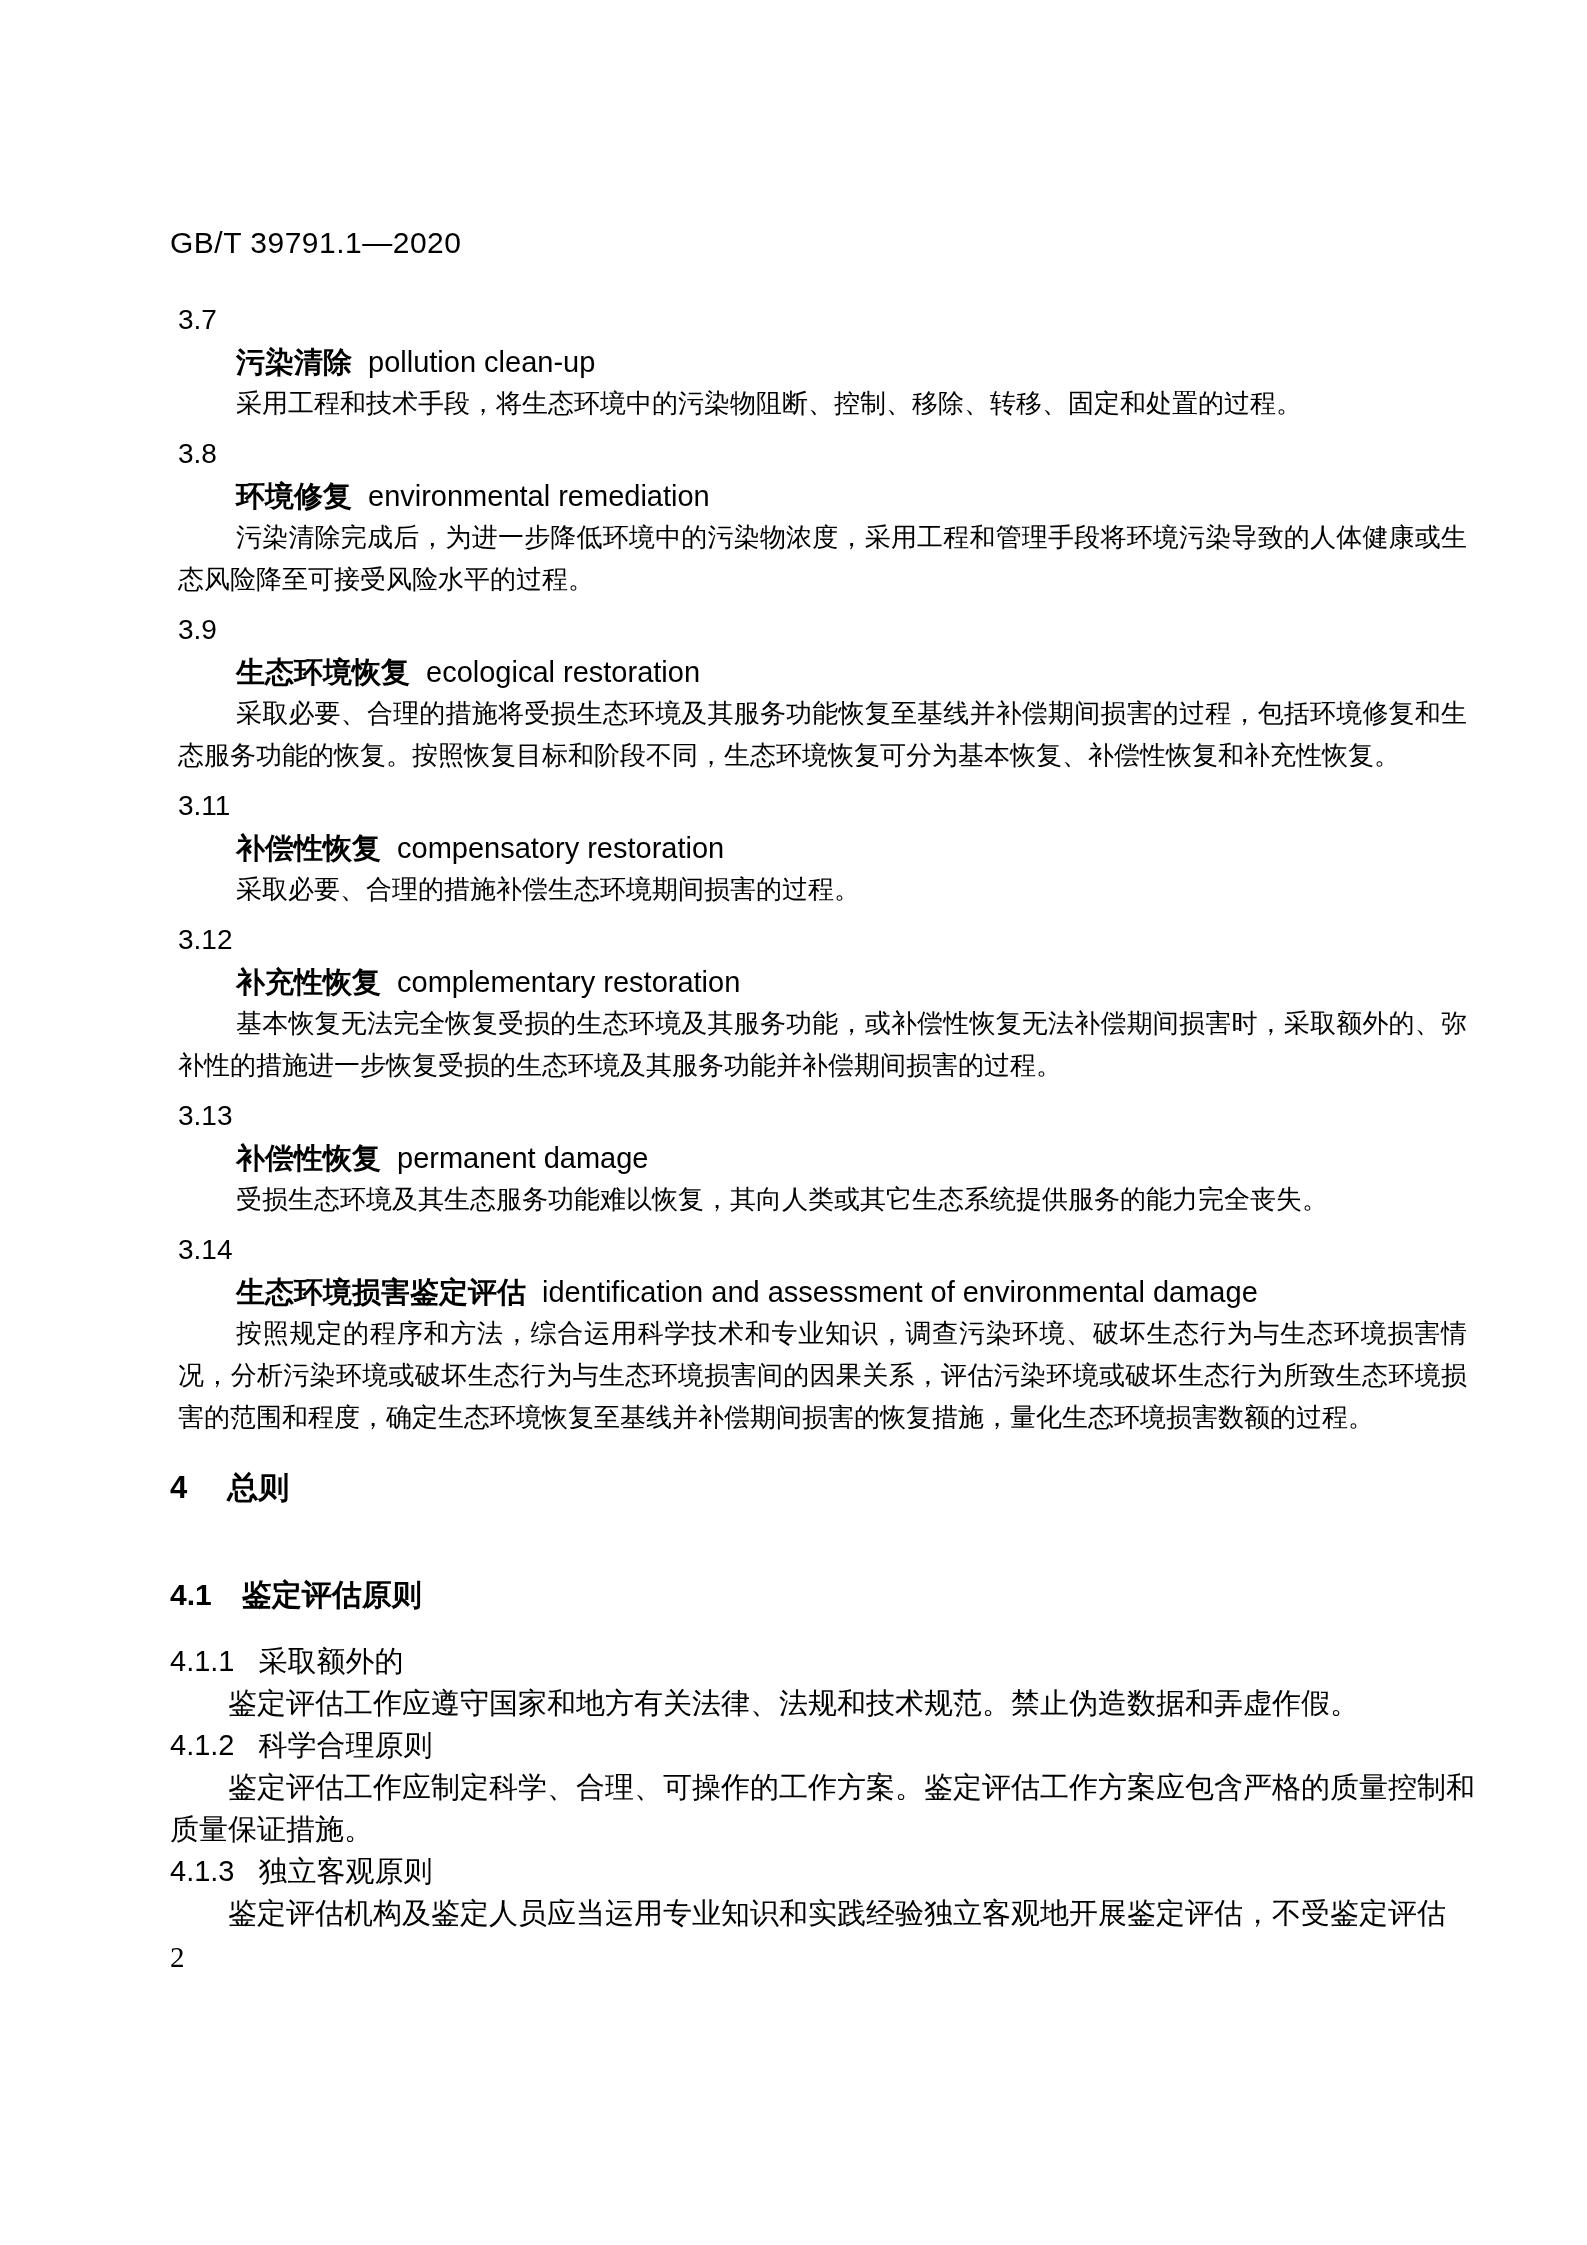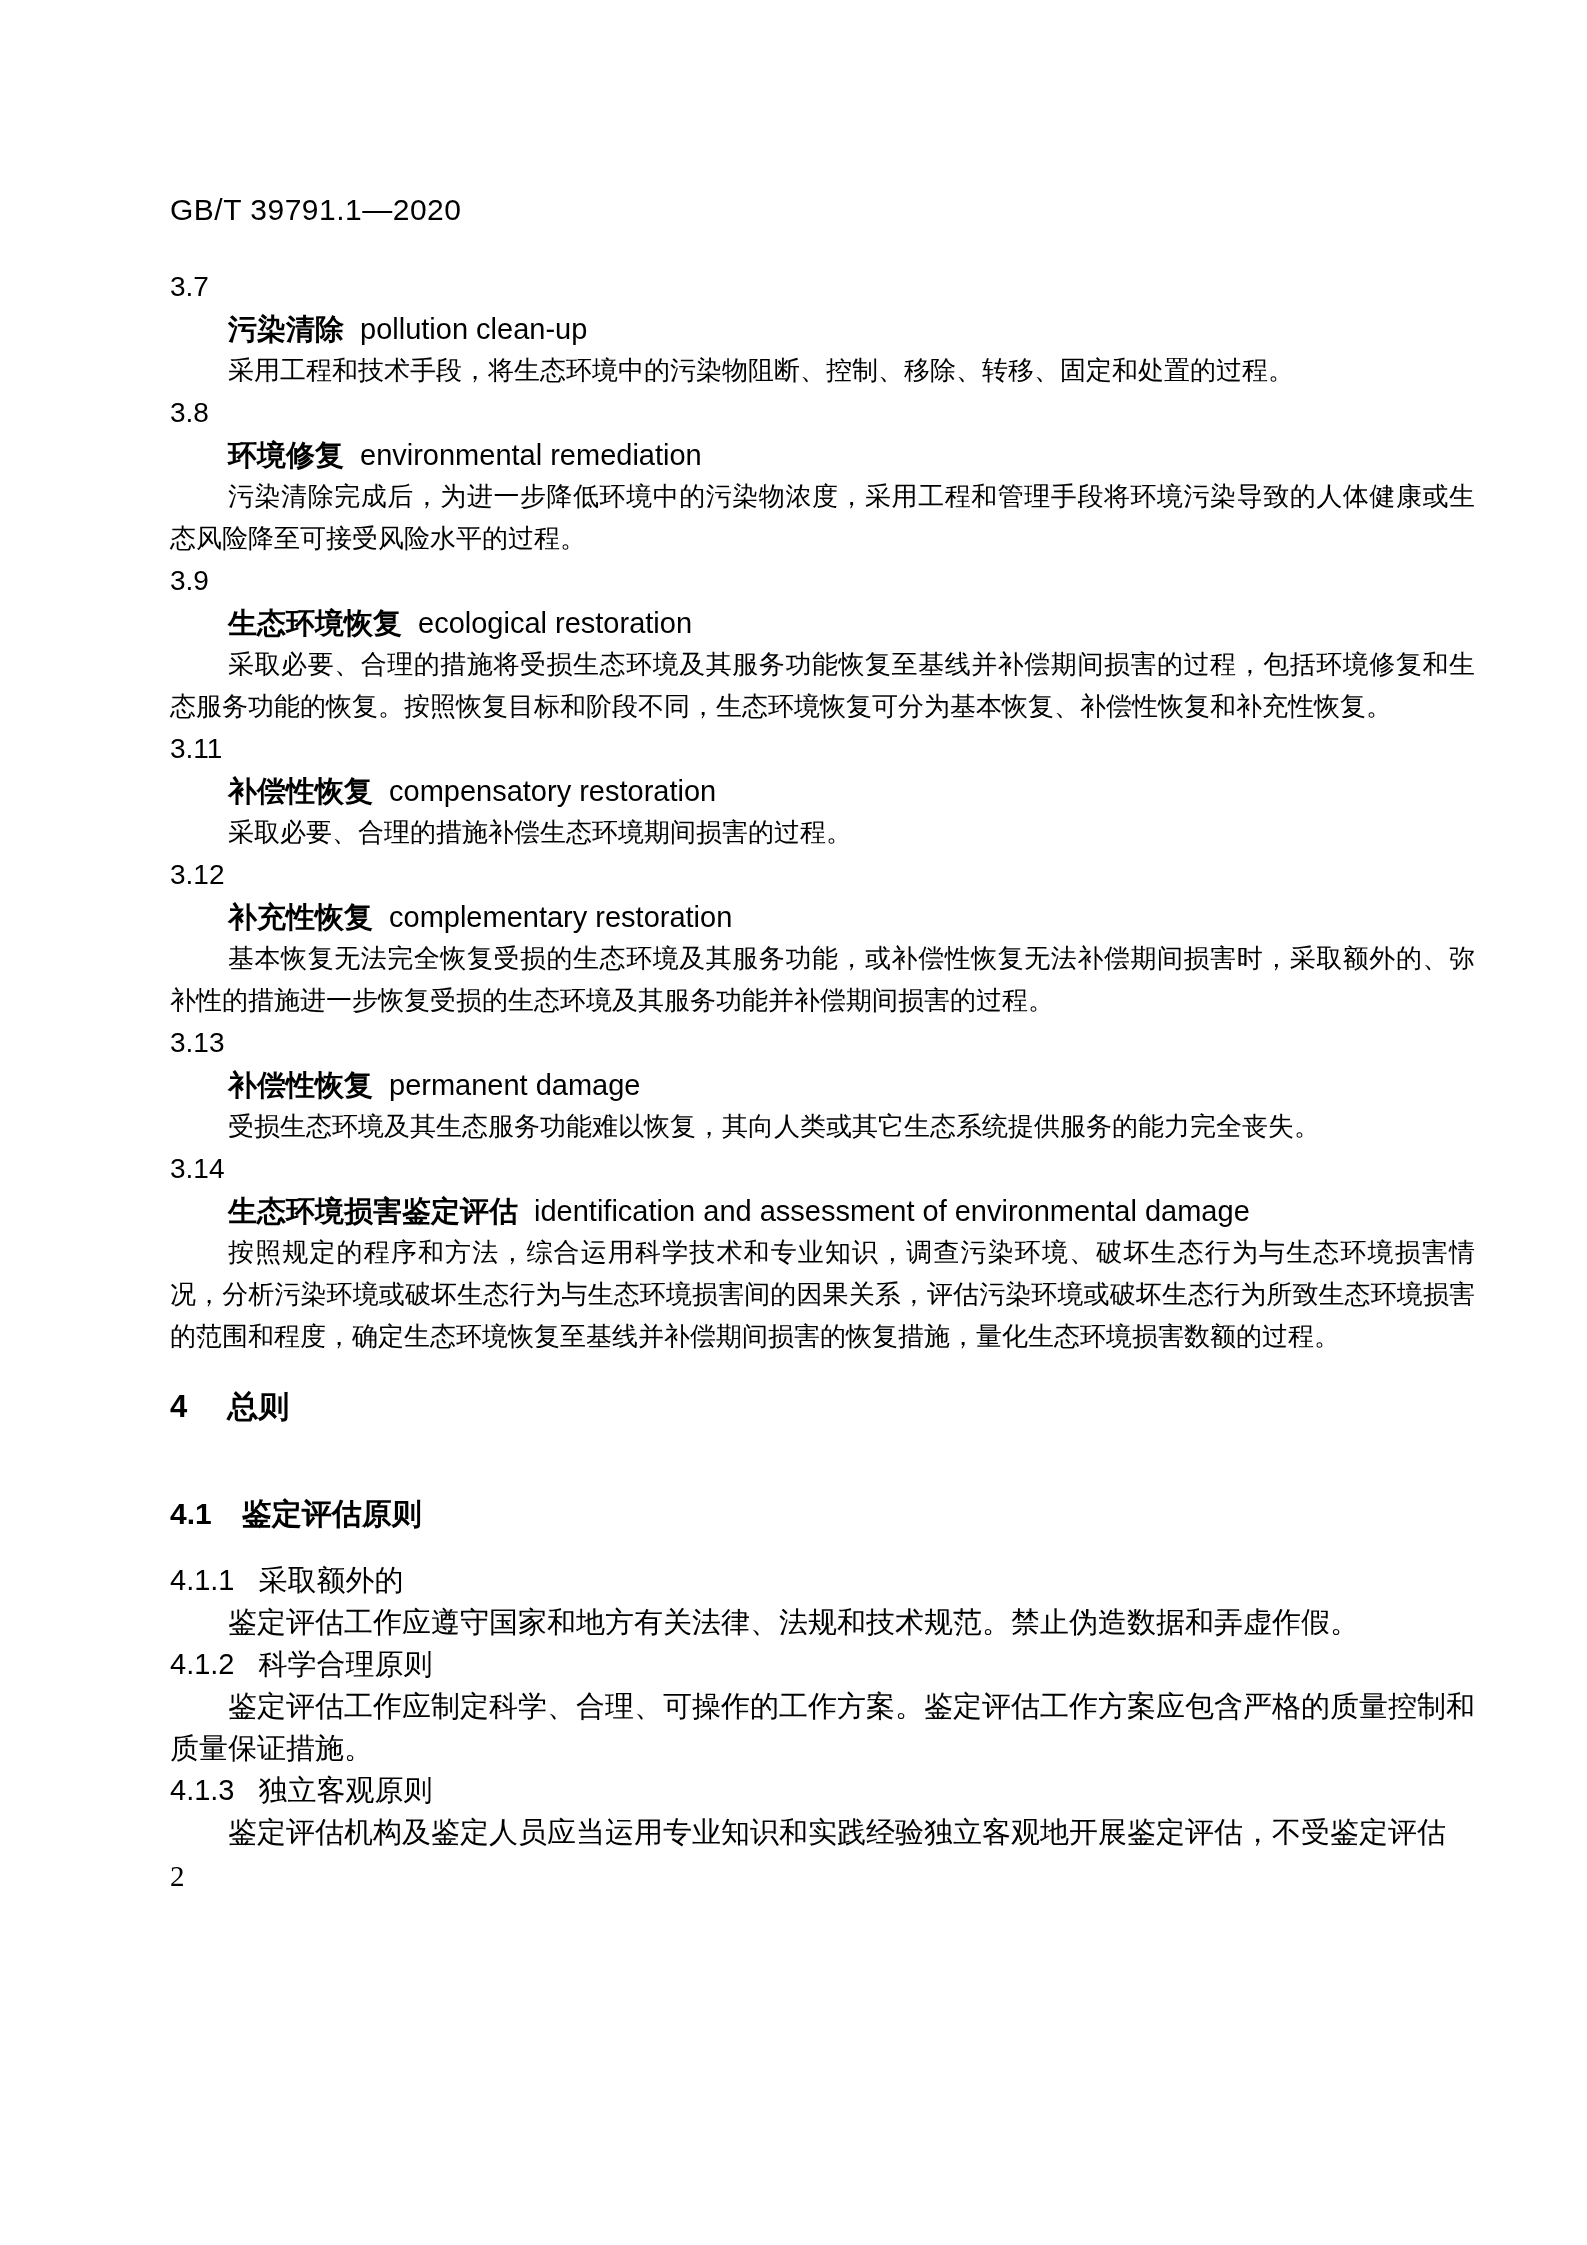--- a/index.html
+++ b/index.html
@@ -12,24 +12,25 @@
     padding: 189px 112px 0 170px;
     color: #000000;
     overflow: hidden;
   }
 
   .doc-header {
     font-family: "Liberation Sans", "DejaVu Sans", sans-serif;
     font-size: 30px;
     line-height: 42px;
     letter-spacing: 0.5px;
+    margin-top: 33px;
   }
 
   .terms { margin-top: 35px; }
-  .term { margin: 0; }
+  .term { margin: 8px; }
   .term-number {
     font-family: "Liberation Sans", "DejaVu Sans", sans-serif;
     font-size: 28px;
     line-height: 42px;
   }
   .term-head {
     line-height: 42px;
     padding-left: 58px;
     font-size: 29px;
     white-space: nowrap;

